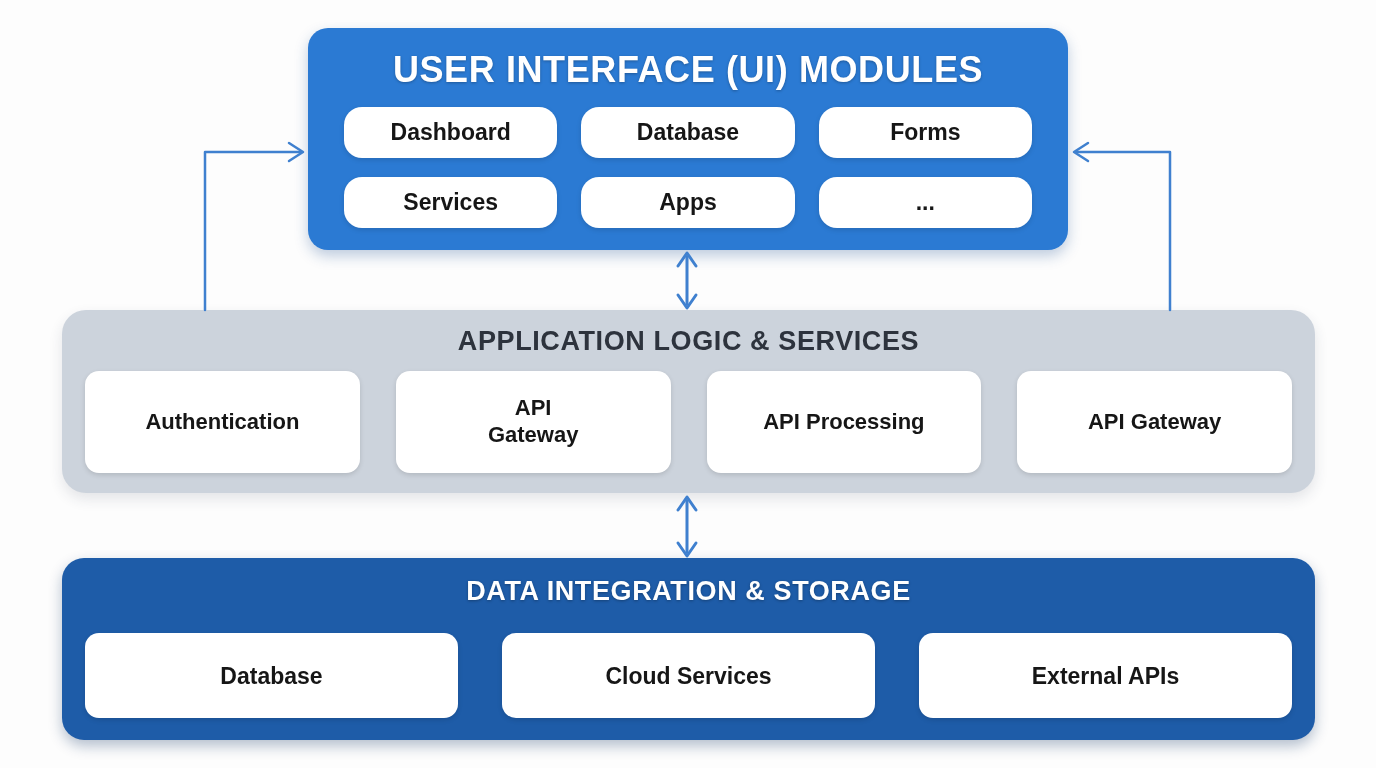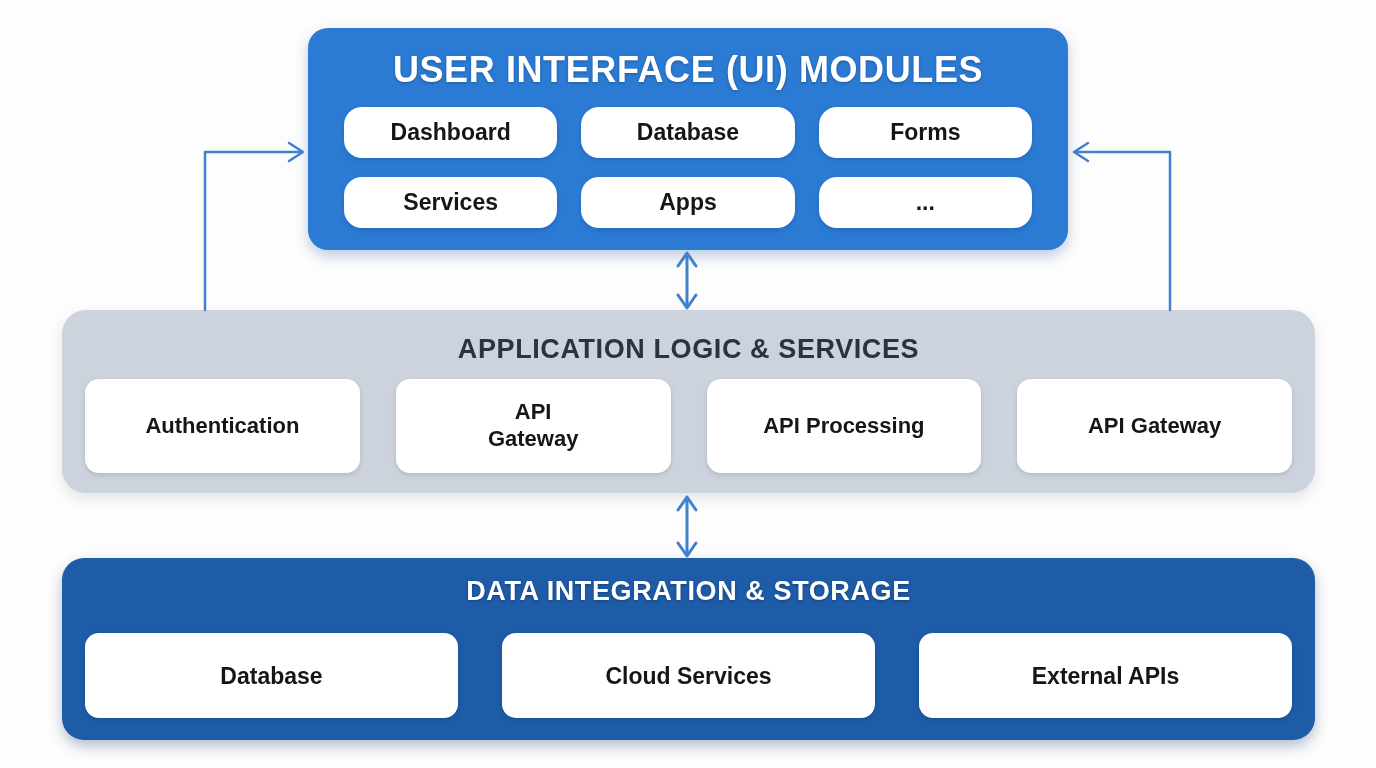--- a/index.html
+++ b/index.html
@@ -37,21 +37,21 @@
     background:#ffffff; border-radius:18px;
     display:flex; align-items:center; justify-content:center;
     font-size:23px; font-weight:bold; color:#161616;
     text-align:center; white-space:pre-line; line-height:1.22;
     box-shadow:0 2px 5px rgba(0,0,0,0.13);
   }
 
   .layer-logic {
     left:62px; top:310px; width:1253px; height:183px;
     background:#ccd3dc; border-radius:24px;
-    padding:20px 23px 20px;
+    padding:12px 23px 20px;
     box-shadow:0 6px 14px rgba(40,50,70,0.12);
   }
   .layer-logic .layer-title {
     color:#2d333d; font-size:27px; line-height:1.45;
     margin-bottom:10px;
   }
   .logic-row { flex:1; display:flex; gap:36px; }
   .logic-row .card { flex:1; border-radius:14px; font-size:22px; }
 
   .layer-data {

